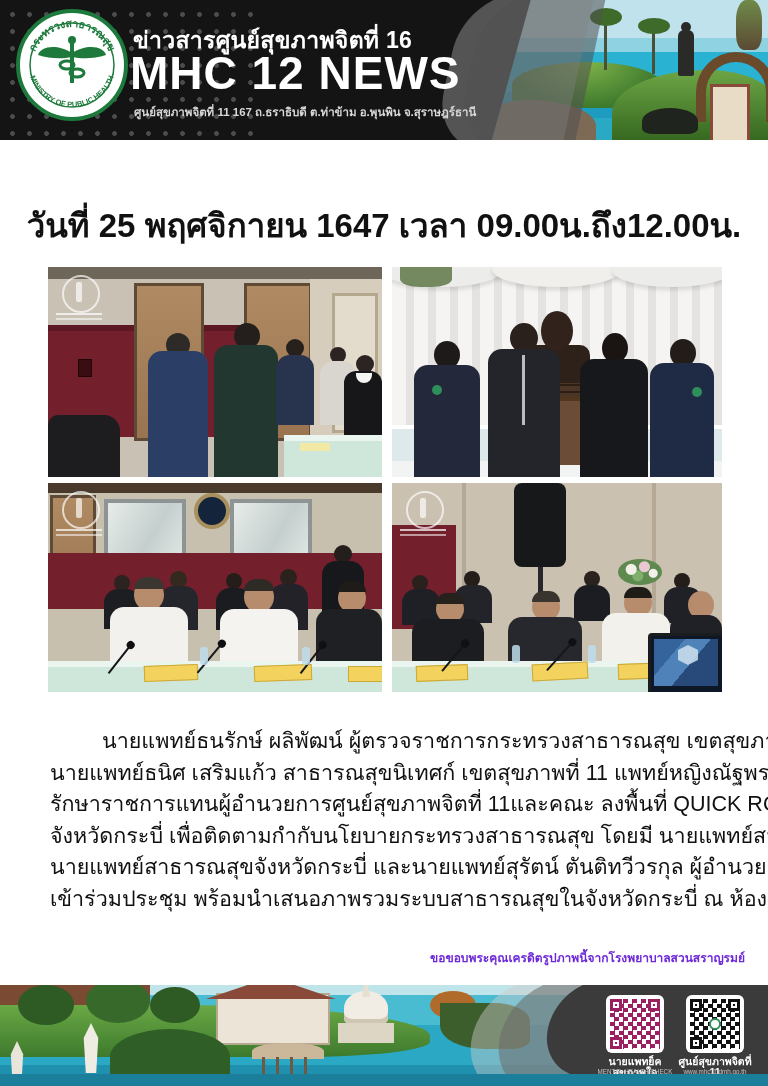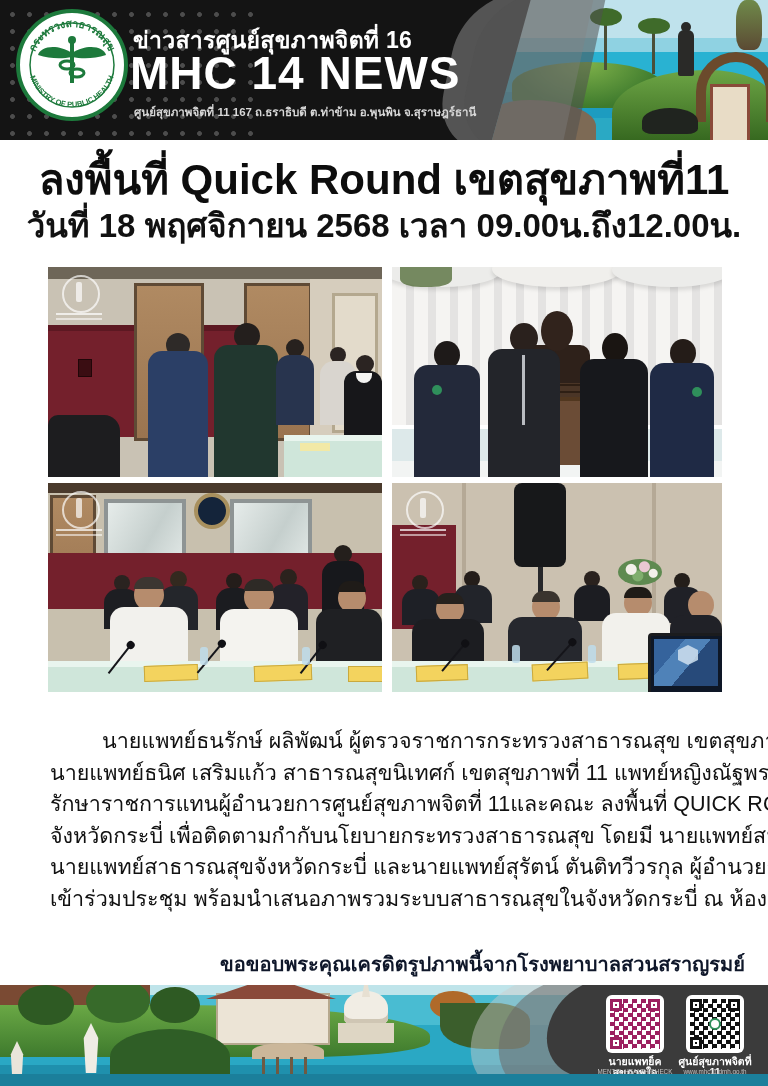--- a/index.html
+++ b/index.html
@@ -41,21 +41,21 @@
   .wm:after{content:"";position:absolute;left:12px;top:5px;width:6px;height:20px;background:rgba(255,255,255,.85);border-radius:2px;}
   .wm-t{position:absolute;left:8px;top:46px;width:46px;height:2px;background:rgba(255,255,255,.7);box-shadow:0 5px 0 rgba(255,255,255,.55);}
   .door{position:absolute;background:linear-gradient(#b08a62,#9a7450);border:3px solid #5f4a35;}
   .win{position:absolute;background:linear-gradient(120deg,#e6ecea,#c5cfcd 60%,#dfe6e4);border:4px solid #8e9494;box-shadow:0 3px 0 #f1f1ee;}
 
   
   .a-date{position:absolute;left:54px;top:694px;font-size:22px;font-weight:600;color:#111;}
   .a-body{position:absolute;left:50px;top:726px;width:696px;font-size:21.5px;font-weight:500;color:#111;}
   .a-line{height:31.5px;line-height:31.5px;white-space:nowrap;}
   .a-line.first{text-indent:52px;}
-  .a-credit{position:absolute;right:23px;top:948px;font-size:20px;font-weight:700;color:#0f172a;}
+  .a-credit{position:absolute;right:23px;top:948px;font-size:12px;font-weight:700;color:#6d28d9;}
 
   
   .footer{position:absolute;left:0;top:985px;width:768px;height:101px;overflow:hidden;
         background:linear-gradient(#bfe4ea 0 10px,#49bcd2 10px 40px,#2aa8c4 40px 80px,#1f90ad 80px 101px);}
   .f-sw1{left:472px;top:-6px;width:120px;height:116px;background:rgba(205,205,205,.45);transform:skewX(-12deg);}
   .f-sw2{left:500px;top:-6px;width:120px;height:116px;background:rgba(105,105,105,.55);transform:skewX(-12deg);}
   .f-panel{position:absolute;left:548px;top:-6px;width:240px;height:98px;background:#3b3b3b;
         border-radius:60px 0 0 60px;transform:skewX(-12deg);}
   .qr-tile{position:absolute;top:995px;width:58px;height:58px;background:#fff;border-radius:6px;padding:4px;box-sizing:border-box;}
   .qr{position:relative;width:100%;height:100%;background:
@@ -110,26 +110,25 @@
         <rect x="54" y="34" width="4" height="40"></rect>
         <circle cx="56" cy="31" r="4"></circle>
         <path d="M56 44 C40 34,24 38,22 46 C34 50,46 50,56 48 Z"></path>
         <path d="M56 44 C72 34,88 38,90 46 C78 50,66 50,56 48 Z"></path>
         <ellipse cx="51" cy="56" rx="7" ry="4" fill="none" stroke="#1d7a3c" stroke-width="3"></ellipse>
         <ellipse cx="61" cy="64" rx="7" ry="4" fill="none" stroke="#1d7a3c" stroke-width="3"></ellipse>
       </g>
     </svg>
 
     <div class="h-kicker">ข่าวสารศูนย์สุขภาพจิตที่ 16</div>
-    <div class="h-title">MHC 14 NEWS</div>
+    <div class="h-title">MHC 12 NEWS</div>
     <div class="h-addr">ศูนย์สุขภาพจิตที่ 11 167 ถ.ธราธิบดี ต.ท่าข้าม อ.พุนพิน จ.สุราษฎร์ธานี</div>
   </div>
 
-  <div class="t1">ลงพื้นที่ Quick Round เขตสุขภาพที่11</div>
-  <div class="t2">วันที่ 18 พฤศจิกายน 2568 เวลา 09.00น.ถึง12.00น.</div>
+  <div class="t2">วันที่ 25 พฤศจิกายน 1647 เวลา 09.00น.ถึง12.00น.</div>
 
   <div class="photo" style="left:48px;top:267px;width:334px;height:210px;">
     <div class="abs" style="left:0;top:0;width:334px;height:12px;background:#6e6658;"></div>
     <div class="abs maroon" style="left:0;top:58px;width:334px;height:112px;box-shadow:inset 0 6px 0 #5c1822;"></div>
     <div class="door" style="left:86px;top:16px;width:64px;height:152px;"></div>
     <div class="door" style="left:196px;top:16px;width:62px;height:152px;"></div>
     <div class="abs" style="left:262px;top:12px;width:72px;height:158px;background:#d6cdbd;"></div>
     <div class="abs" style="left:284px;top:26px;width:40px;height:134px;background:#e3dbcb;border:3px solid #b4a88f;"></div>
     <div class="abs" style="left:30px;top:92px;width:12px;height:16px;background:#3a0d12;border:1px solid #200608;"></div>
 

